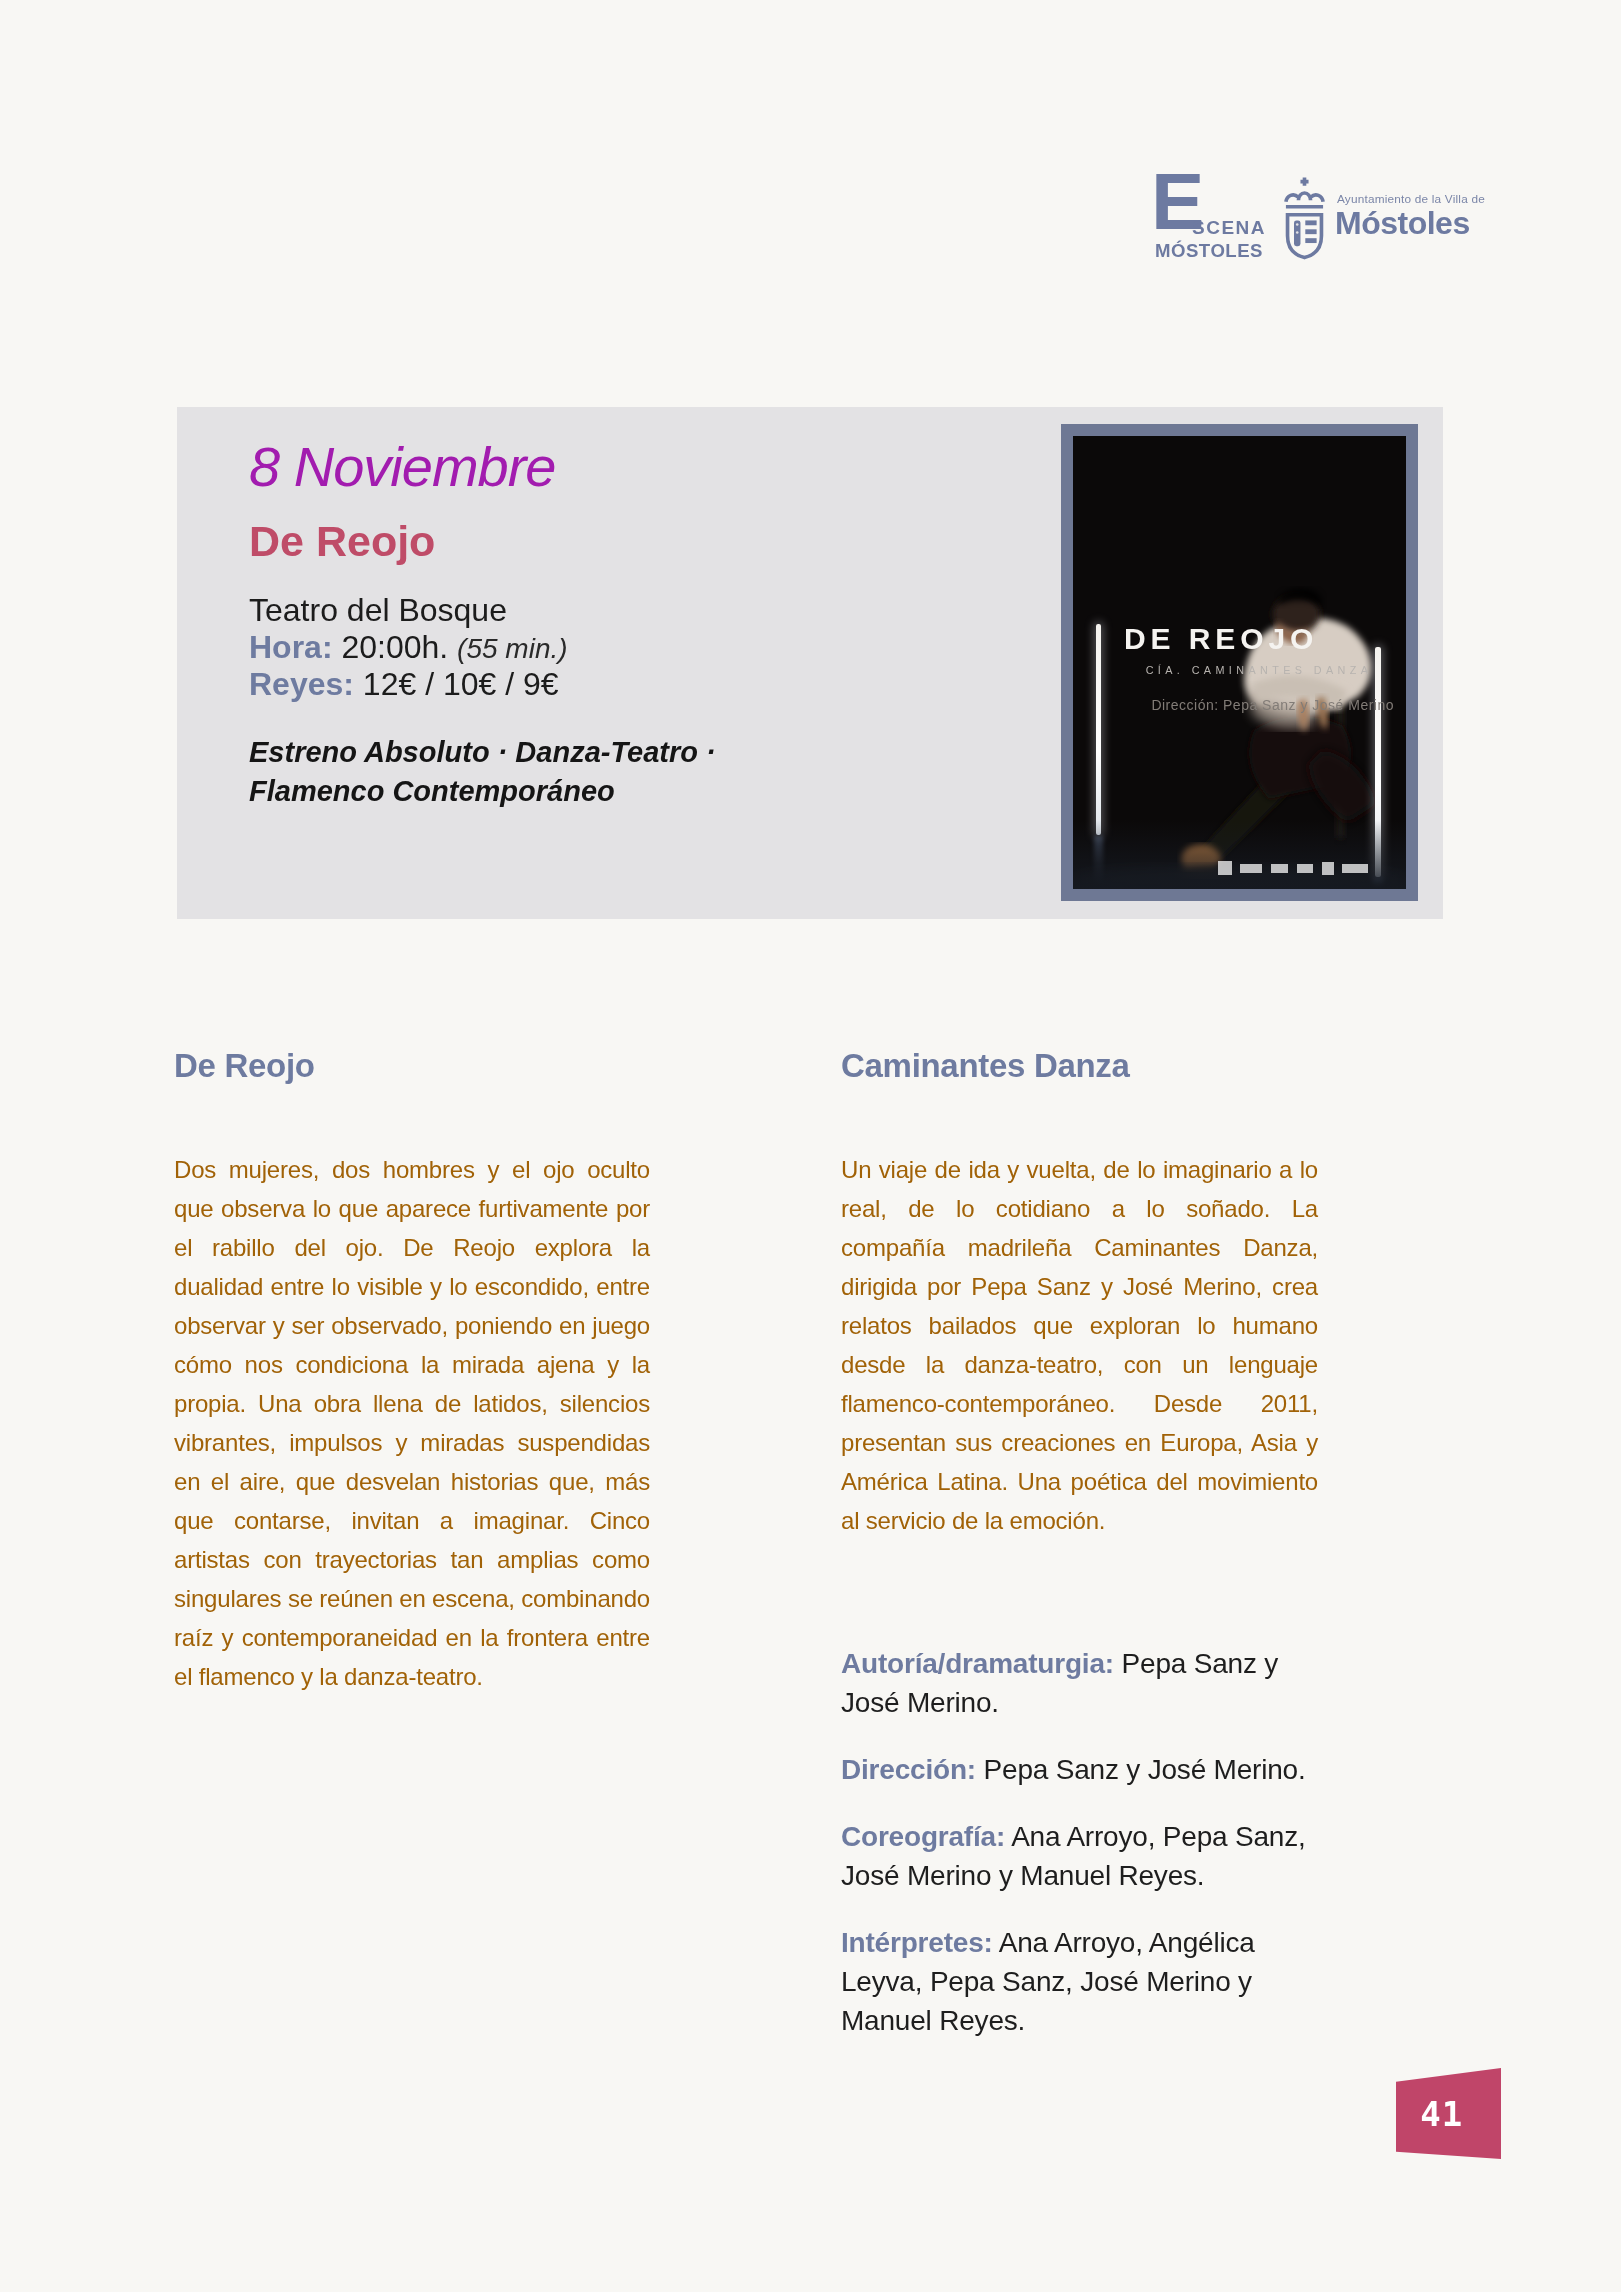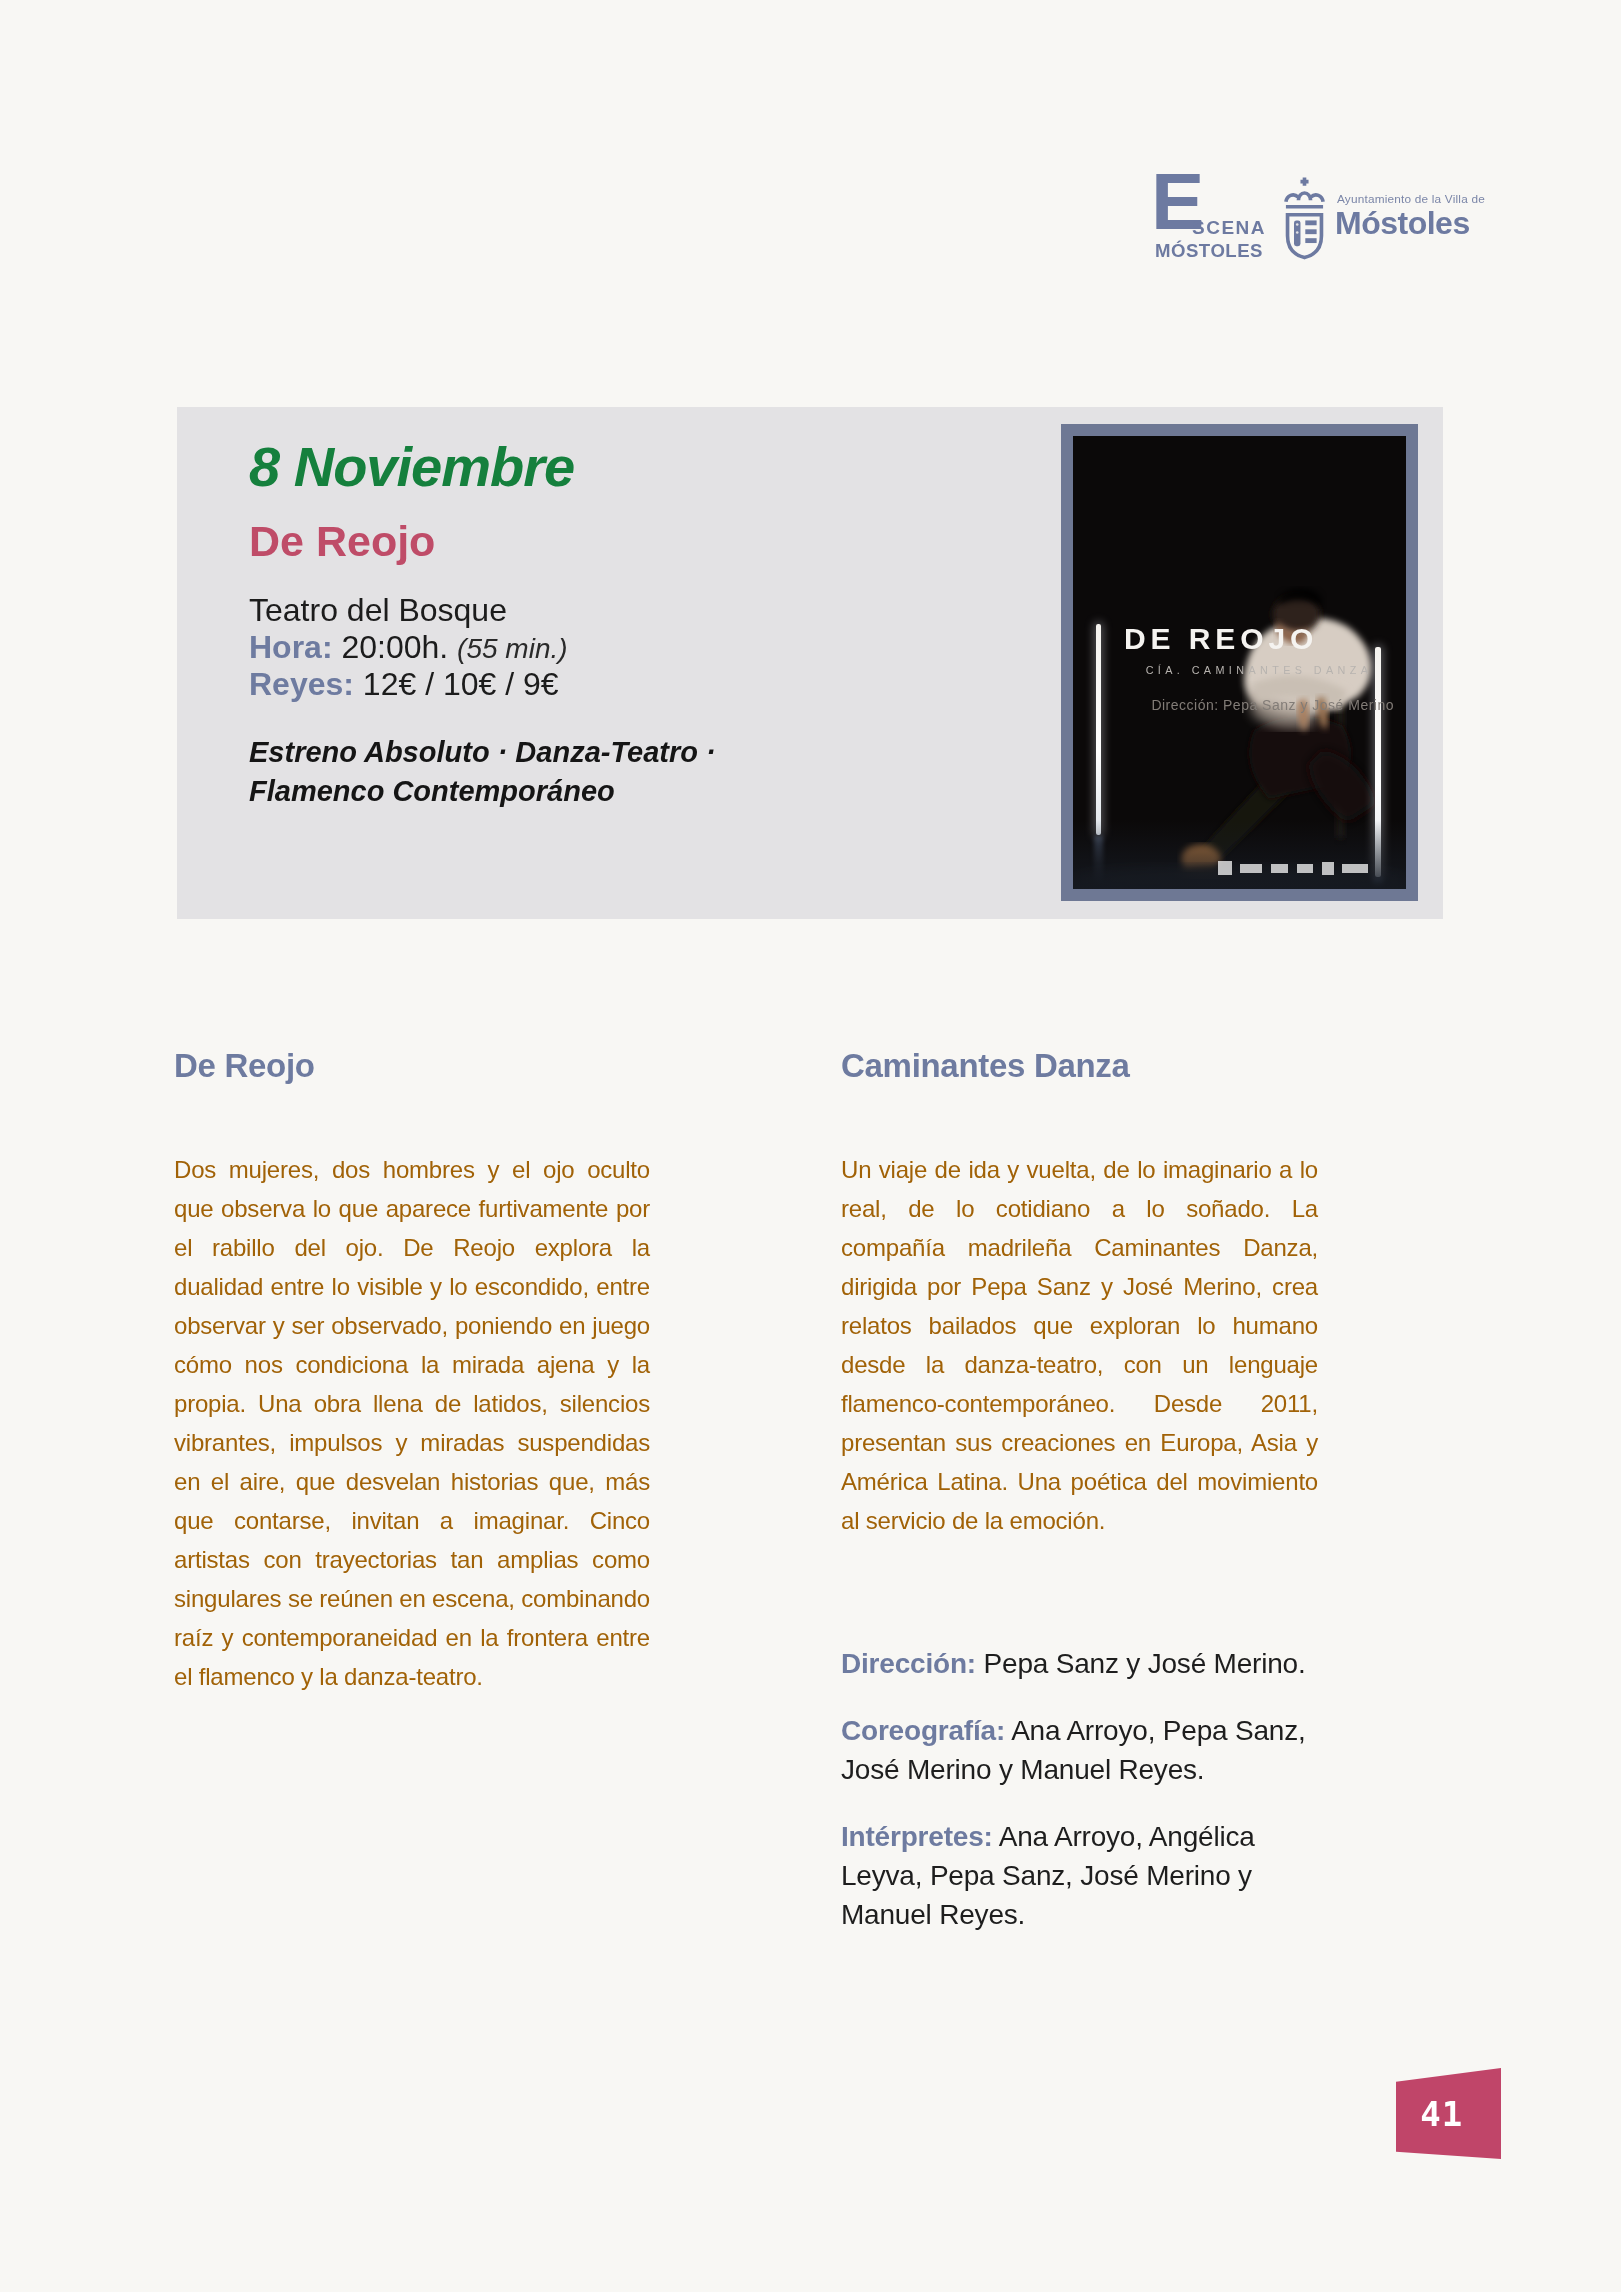--- a/index.html
+++ b/index.html
@@ -19,21 +19,21 @@
   .logo-escena .mostoles{position:absolute;left:0px;top:63px;font-size:18.6px;font-weight:bold;letter-spacing:0.5px;}
 
   .logo-ayto{left:1280px;top:174px;width:186px;height:88px;color:#6d7aa1;}
   .logo-ayto svg{position:absolute;left:0;top:2px;}
   .logo-ayto .small{position:absolute;left:57px;top:17.6px;font-size:11.8px;letter-spacing:0.2px;color:#7b86a8;white-space:nowrap;}
   .logo-ayto .big{position:absolute;left:55px;top:31px;font-size:32px;font-weight:bold;letter-spacing:-0.5px;}
 
   
   .event-box{left:177px;top:407px;width:1266px;height:512px;background:#e3e2e4;}
   .event-info{position:absolute;left:72px;top:29px;width:588px;}
-  .event-date{font-size:56px;font-weight:bold;font-style:italic;letter-spacing:-1px;color:#15803d;line-height:1.1;}
+  .event-date{font-size:56px;font-weight:normal;font-style:italic;letter-spacing:-1px;color:#a21caf;line-height:1.1;}
   .event-title{font-size:43px;font-weight:bold;color:#bf4c68;margin-top:20.6px;line-height:1.1;}
   .event-venue{font-size:32px;margin-top:26.5px;color:#1c1c1c;}
   .event-line{font-size:32px;}
   .lbl{color:#6e7ba0;font-weight:bold;}
   .dur{font-style:italic;font-size:28px;color:#2a2a2a;}
   .event-tags{font-size:29px;font-weight:bold;font-style:italic;margin-top:30px;width:549px;line-height:1.35;color:#151515;}
 
   
   .poster{position:absolute;left:884px;top:16.7px;width:333px;height:453px;
           border:12.7px solid #6e7894;background:#0b0909;overflow:hidden;}
@@ -185,20 +185,24 @@
   <div class="sec-head">De Reojo</div>
   <div class="sec-body">Dos mujeres, dos hombres y el ojo oculto que observa lo que aparece furtivamente por el rabillo del ojo. De Reojo explora la dualidad entre lo visible y lo escondido, entre observar y ser observado, poniendo en juego cómo nos condiciona la mirada ajena y la propia. Una obra llena de latidos, silencios vibrantes, impulsos y miradas suspendidas en el aire, que desvelan historias que, más que contarse, invitan a imaginar. Cinco artistas con trayectorias tan amplias como singulares se reúnen en escena, combinando raíz y contemporaneidad en la frontera entre el flamenco y la danza-teatro.</div>
 </div>
 
 <div class="abs col col-right">
   <div class="sec-head">Caminantes Danza</div>
   <div class="sec-body">Un viaje de ida y vuelta, de lo imaginario a lo real, de lo cotidiano a lo soñado. La compañía madrileña Caminantes Danza, dirigida por Pepa Sanz y José Merino, crea relatos bailados que exploran lo humano desde la danza-teatro, con un lenguaje flamenco-contemporáneo. Desde 2011, presentan sus creaciones en Europa, Asia y América Latina. Una poética del movimiento al servicio de la emoción.</div>
 
   <div class="credits">
     <p class="credit">
+      <span class="lbl">Autoría/dramaturgia:</span>
+      <span>Pepa Sanz y José Merino.</span>
+    </p>
+    <p class="credit">
       <span class="lbl">Dirección:</span>
       <span>Pepa Sanz y José Merino.</span>
     </p>
     <p class="credit">
       <span class="lbl">Coreografía:</span>
       <span>Ana Arroyo, Pepa Sanz, José Merino y Manuel Reyes.</span>
     </p>
     <p class="credit">
       <span class="lbl">Intérpretes:</span>
       <span>Ana Arroyo, Angélica Leyva, Pepa Sanz, José Merino y Manuel Reyes.</span>

